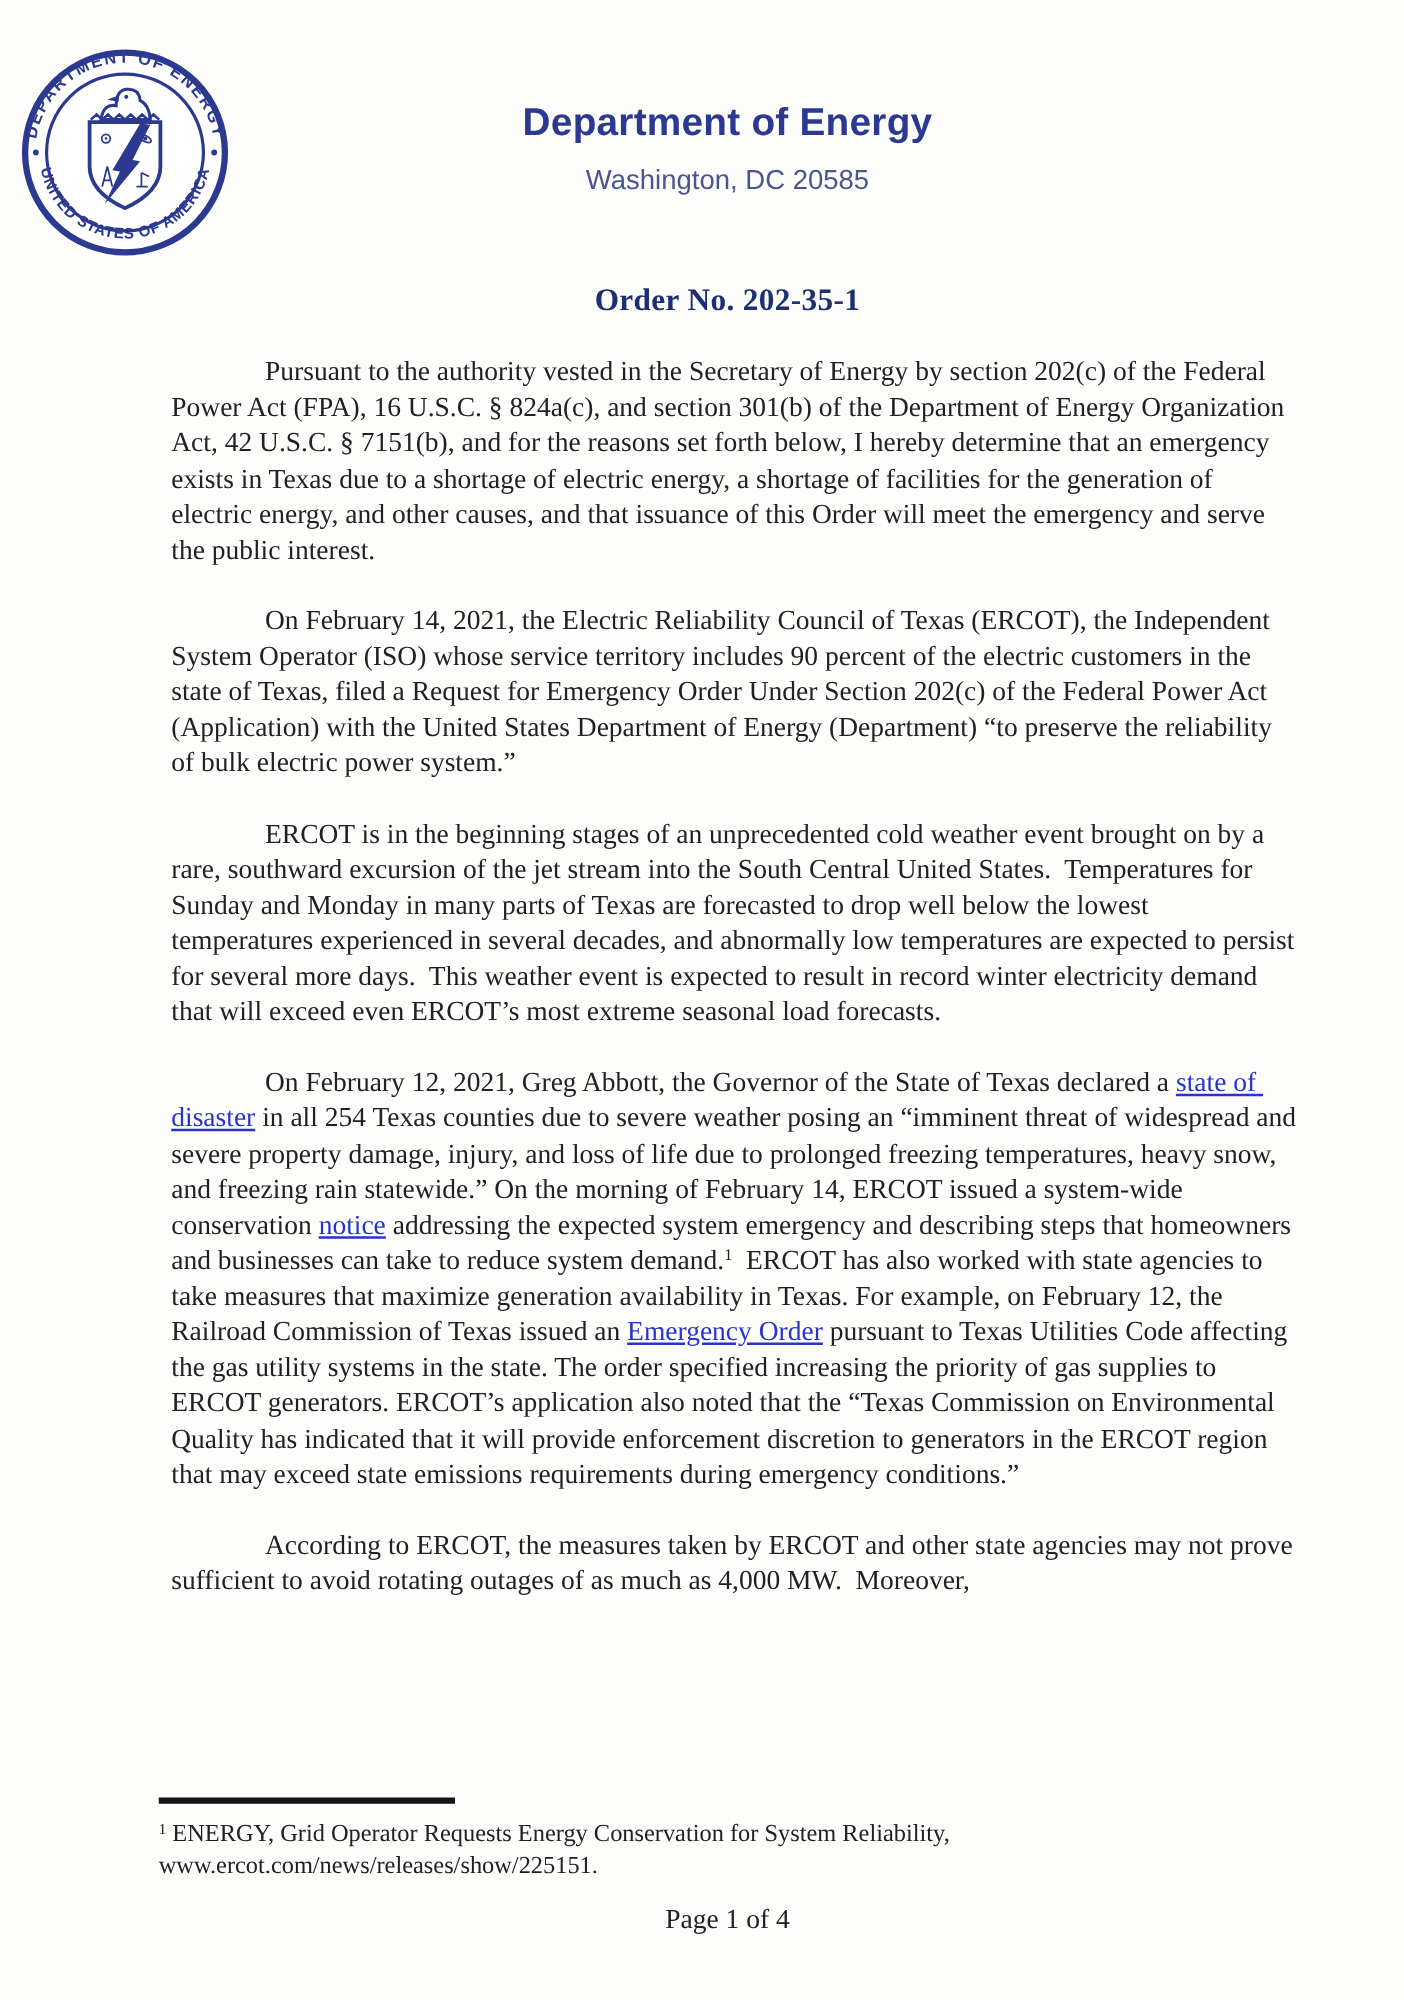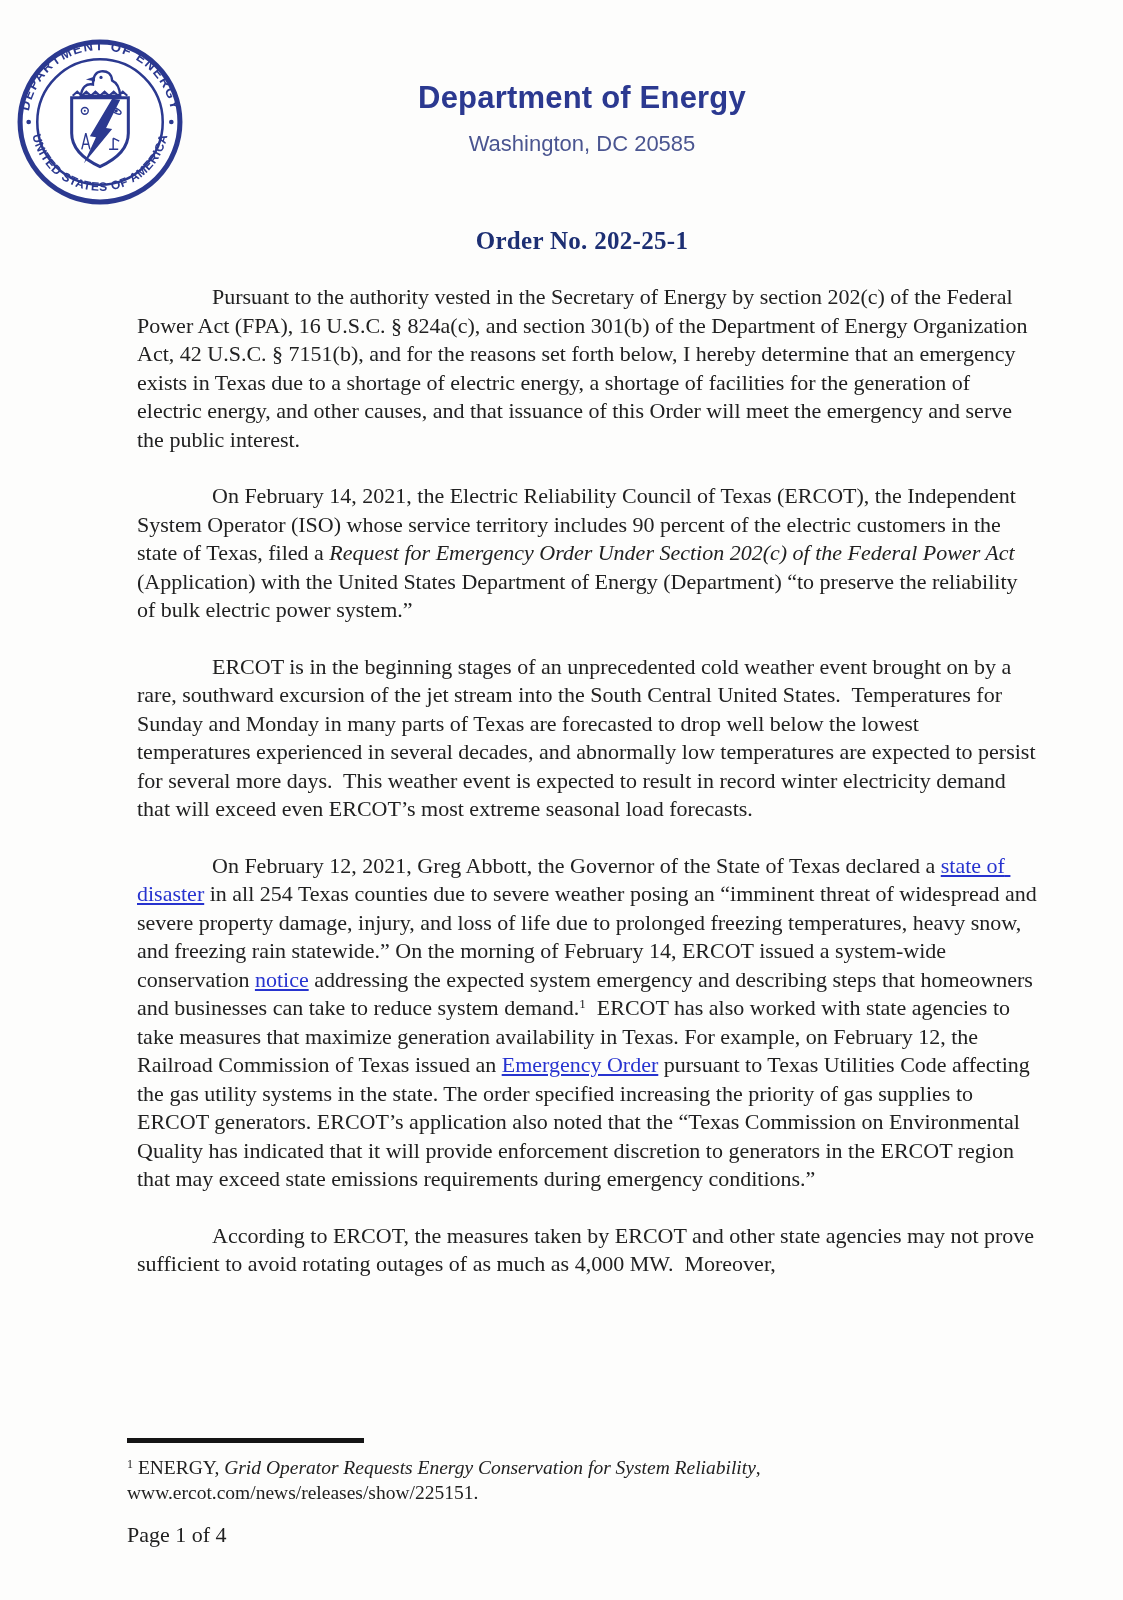--- a/index.html
+++ b/index.html
@@ -53,21 +53,21 @@
   .body-text {
     position:absolute; left:127px; top:283px; width:910px;
     font-size:22px; line-height:28.5px;
   }
   .para {
     text-indent:75px;
     margin-bottom:28px;
     white-space:pre-wrap;
     margin-left:10px;
   }
-  .italic { font-style:italic; }
+  .italic { }
   a.doc-link {
     color:var(--link, #2733cf);
     text-decoration:underline;
     cursor:pointer;
   }
   sup.fn-ref {
     font-size:13px;
     vertical-align:7px;
     line-height:0;
   }
@@ -79,21 +79,21 @@
     background:#151515;
   }
   .footnote {
     position:absolute; left:127px; top:1455px; width:900px;
     font-size:19.5px; line-height:25px;
     white-space:pre-wrap;
   }
   .footnote sup.fn-ref { font-size:12px; vertical-align:6px; }
   .page-number {
     position:absolute; left:127px; top:1522px; width:910px;
-    font-size:22px;
+    text-align:center; font-size:22px;
   }
 </style>
 </head>
 <body>
 
 <div class="page">
 
   <svg class="seal" viewBox="0 0 170 170">
     <defs>
       <path id="arcTop" d="M 14 85 A 71 71 0 0 1 156 85"></path>
@@ -126,21 +126,21 @@
     </g>
 
     <path d="M 97 62 L 105 63 L 91 91 L 97 92 L 69 126 L 81 100 L 75 99 Z" fill="#2b3990"></path>
   </svg>
 
   <div class="header-text">
     <div class="agency">Department of Energy</div>
     <div class="address">Washington, DC 20585</div>
   </div>
 
-  <div class="order-title">Order No. 202-25-1</div>
+  <div class="order-title">Order No. 202-35-1</div>
 
   <main class="body-text" id="paragraphs">
       <p class="para"><span>Pursuant to the authority vested in the Secretary of Energy by section 202(c) of the Federal Power Act (FPA), 16 U.S.C. § 824a(c), and section 301(b) of the Department of Energy Organization Act, 42 U.S.C. § 7151(b), and for the reasons set forth below, I hereby determine that an emergency exists in Texas due to a shortage of electric energy, a shortage of facilities for the generation of electric energy, and other causes, and that issuance of this Order will meet the emergency and serve the public interest.</span></p>
       <p class="para"><span>On February 14, 2021, the Electric Reliability Council of Texas (ERCOT), the Independent System Operator (ISO) whose service territory includes 90 percent of the electric customers in the state of Texas, filed a </span><span class="italic">Request for Emergency Order Under Section 202(c) of the Federal Power Act</span><span> (Application) with the United States Department of Energy (Department) “to preserve the reliability of bulk electric power system.”</span></p>
       <p class="para"><span>ERCOT is in the beginning stages of an unprecedented cold weather event brought on by a rare, southward excursion of the jet stream into the South Central United States.  Temperatures for Sunday and Monday in many parts of Texas are forecasted to drop well below the lowest temperatures experienced in several decades, and abnormally low temperatures are expected to persist for several more days.  This weather event is expected to result in record winter electricity demand that will exceed even ERCOT’s most extreme seasonal load forecasts.</span></p>
       <p class="para"><span>On February 12, 2021, Greg Abbott, the Governor of the State of Texas declared a </span><a href="#" class="doc-link">state of disaster</a><span> in all 254 Texas counties due to severe weather posing an “imminent threat of widespread and severe property damage, injury, and loss of life due to prolonged freezing temperatures, heavy snow, and freezing rain statewide.” On the morning of February 14, ERCOT issued a system-wide conservation </span><a href="#" class="doc-link">notice</a><span> addressing the expected system emergency and describing steps that homeowners and businesses can take to reduce system demand.</span><sup class="fn-ref">1</sup><span>  ERCOT has also worked with state agencies to take measures that maximize generation availability in Texas. For example, on February 12, the Railroad Commission of Texas issued an </span><a href="#" class="doc-link">Emergency Order</a><span> pursuant to Texas Utilities Code affecting the gas utility systems in the state. The order specified increasing the priority of gas supplies to ERCOT generators. ERCOT’s application also noted that the “Texas Commission on Environmental Quality has indicated that it will provide enforcement discretion to generators in the ERCOT region that may exceed state emissions requirements during emergency conditions.”</span></p>
       <p class="para"><span>According to ERCOT, the measures taken by ERCOT and other state agencies may not prove sufficient to avoid rotating outages of as much as 4,000 MW.  Moreover,</span></p>
     </main>
 
   <div class="footnote-rule"></div>

